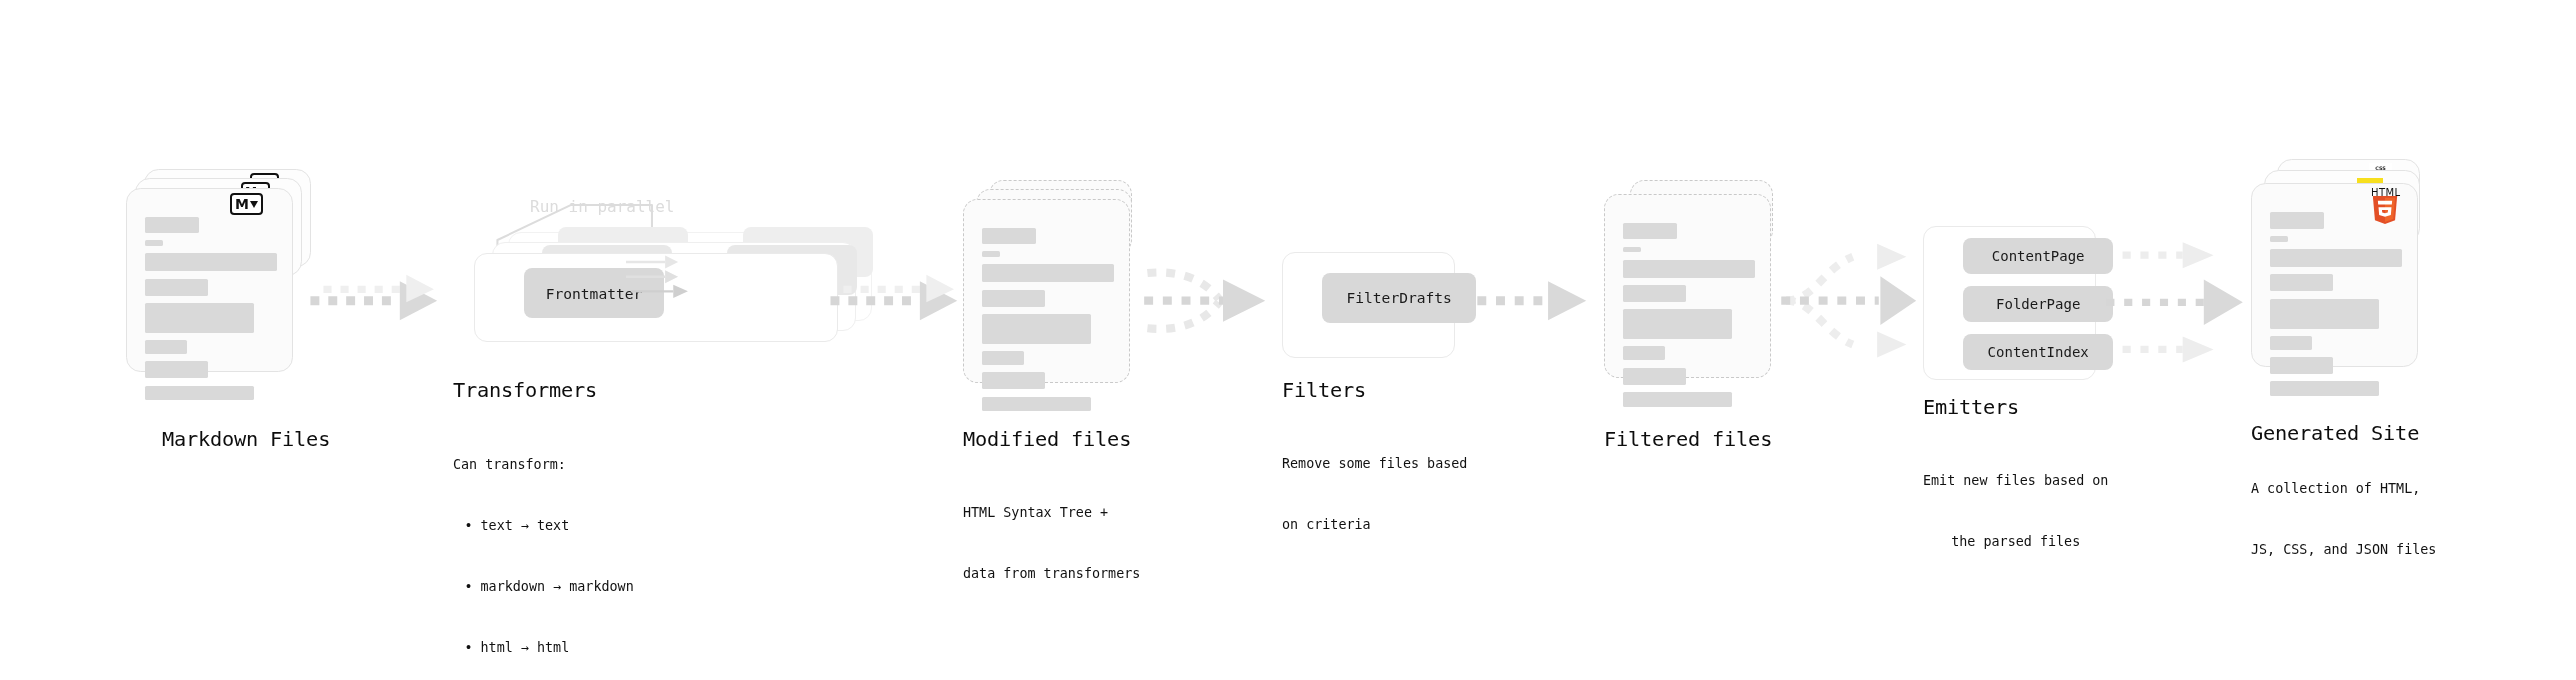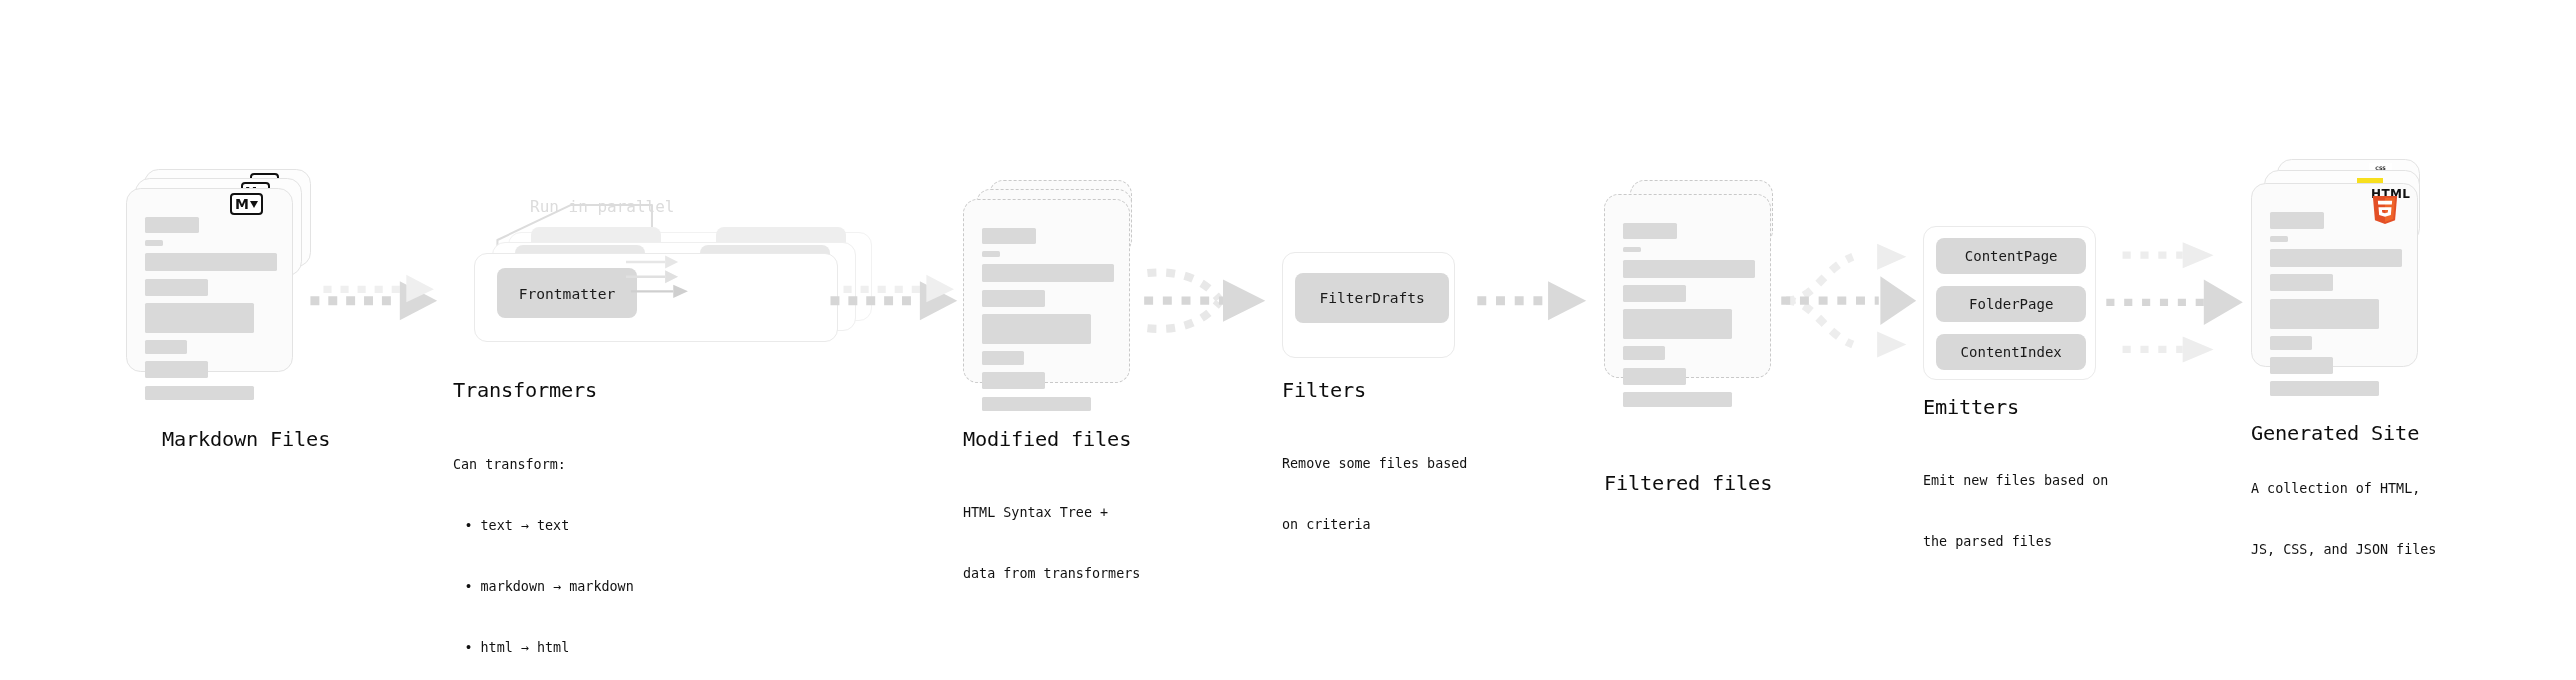--- a/index.html
+++ b/index.html
@@ -59,21 +59,21 @@
   .badge-md.small { width: 29px; height: 19.5px; border-width: 2.4px; font-size: 12.2px; }
 
   .badge-html5 {
     position: absolute;
     width: 28px; height: 37px;
   }
   .badge-html5 .h5-label {
     position: absolute; top: 0; left: 0; width: 100%;
     text-align: center;
     font-family: "DejaVu Sans", sans-serif;
-    font-weight: 700; font-size: 12px; letter-spacing: 0.4px;
+    font-weight: 400; font-size: 10px; letter-spacing: 0.4px;
     color: #111;
   }
   .badge-html5 .h5-shield {
     position: absolute; top: 9px; left: 0;
     width: 28px; height: 28.4px;
   }
   .badge-js {
     position: absolute;
     width: 26px; height: 14px;
     background: #f7df1e;
@@ -119,20 +119,21 @@
   }
   .pill {
     position: absolute;
     background: #d8d8d8;
     border-radius: 8.1px;
     display: flex; align-items: center; justify-content: center;
     font-size: 14.6px;
     color: #1a1a1a;
     white-space: nowrap;
     box-sizing: border-box;
+    margin-left: 27px;
   }
   .parallel-label {
     position: absolute;
     font-size: 16px;
     color: #dcdcdc;
     white-space: nowrap;
   }
 
   svg.ov { position: absolute; left: 0; top: 0; overflow: visible; }
 </style>
@@ -305,21 +306,21 @@
           <div class="bar" style="width:132px; height:18px;"></div>
           <div class="bar" style="width:63px;  height:17px;"></div>
           <div class="bar" style="width:109px; height:30px;"></div>
           <div class="bar" style="width:42px;  height:14px;"></div>
           <div class="bar" style="width:63px;  height:17px;"></div>
           <div class="bar" style="width:109px; height:14.6px;"></div>
         </div>
       </div>
     </div>
 
-    <div class="title" style="left:1604px; top:427px;margin-top:44px;">Filtered files</div>
+    <div class="title" style="left:1604px; top:427px;">Filtered files</div>
   </div>
 
   <svg class="ov" width="2576" height="681" viewBox="0 0 3170 838">
     <g fill="none" stroke-width="10" stroke-dasharray="11 12">
       <path d="M 2198 370 C 2232 370 2244 330 2280 316" stroke="#ededed"></path>
       <path d="M 2198 370 C 2232 370 2244 410 2280 424" stroke="#ededed"></path>
       <line x1="2192" y1="370" x2="2312" y2="370" stroke="#d6d6d6"></line>
     </g>
     <polygon points="2314,340 2358,370 2314,400" fill="#d9d9d9"></polygon>
     <polygon points="2310,300 2346,316 2310,332" fill="#ededed"></polygon>
@@ -328,21 +329,21 @@
 
   <div class="node">
     <div class="groupbox" style="left:1923px; top:226px; width:173px; height:154px;">
       <div class="pill" style="left:12.2px; top:11.4px; width:150px; height:36px; font-size:14px;">ContentPage</div>
       <div class="pill" style="left:12.2px; top:59px; width:150px; height:36px; font-size:14px;">FolderPage</div>
       <div class="pill" style="left:12.2px; top:107px; width:150px; height:36px; font-size:14px;">ContentIndex</div>
     </div>
 
     <div class="title" style="left:1923px; top:395px;">Emitters</div>
 
-    <div class="caption" style="left:1923px; top:431px;">
+    <div class="caption" style="left:1923px; top:431px;text-align:center;">
       <div>Emit new files based on</div>
       <div>the parsed files</div>
     </div>
   </div>
 
   <svg class="ov" width="2576" height="681" viewBox="0 0 3170 838">
     <g stroke-width="9" stroke-dasharray="10 12" fill="none">
       <line x1="2612" y1="314" x2="2686" y2="314" stroke="#ededed"></line>
       <line x1="2612" y1="430" x2="2686" y2="430" stroke="#ededed"></line>
       <line x1="2592" y1="372" x2="2714" y2="372" stroke="#d6d6d6"></line>

